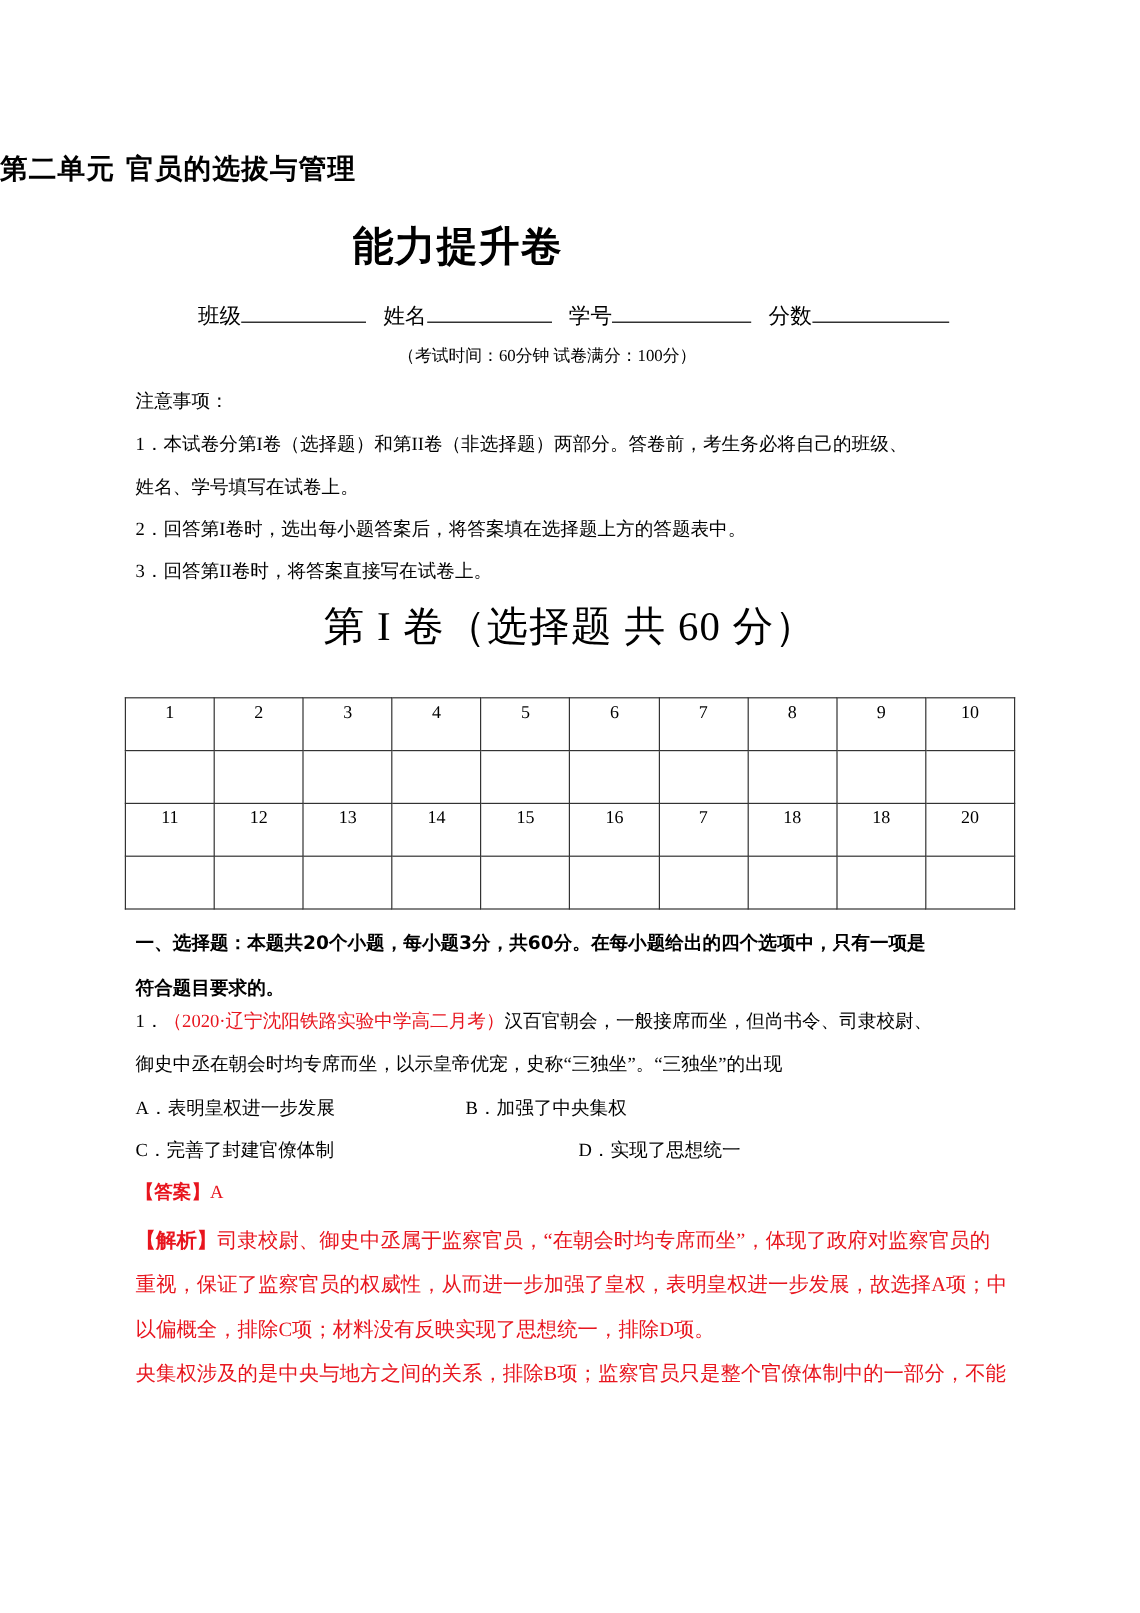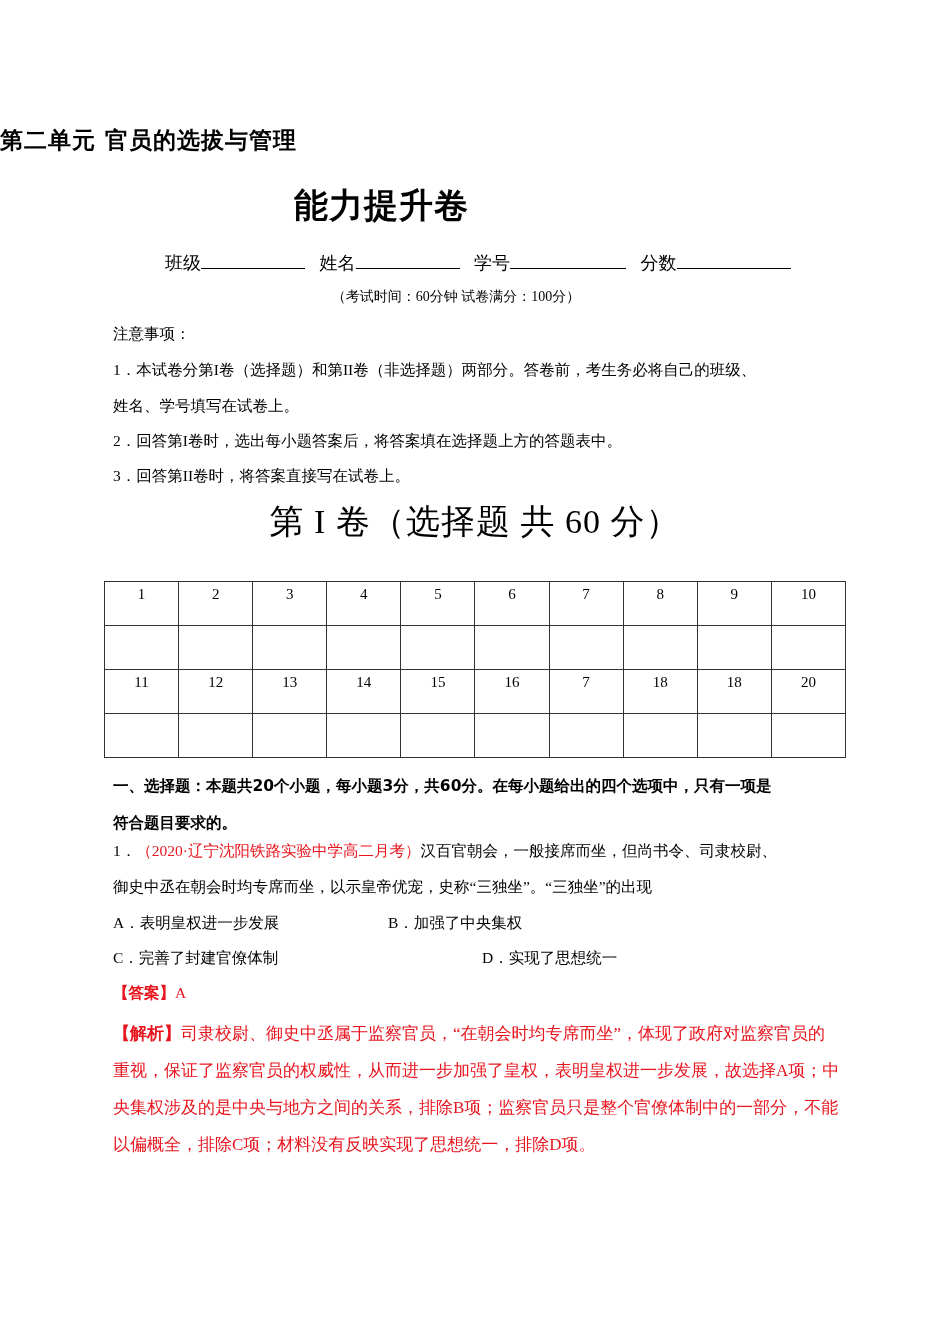--- a/index.html
+++ b/index.html
@@ -120,15 +120,15 @@
 <div class="abs para serif" style="top:948px">C．完善了封建官僚体制</div>
 <div class="abs para serif" style="top:948px; left:482px">D．实现了思想统一</div>
 
 <div class="abs para serif red" style="top:983px">
   <span style="font-weight:bold">【答案】</span><span>A</span>
 </div>
 
 <div id="analysis" class="abs serif red">
   <div><span style="font-weight:bold">【解析】</span><span>司隶校尉、御史中丞属于监察官员，“在朝会时均专席而坐”，体现了政府对监察官员的</span></div>
   <div>重视，保证了监察官员的权威性，从而进一步加强了皇权，表明皇权进一步发展，故选择A项；中</div>
+  <div>以偏概全，排除C项；材料没有反映实现了思想统一，排除D项。</div>
   <div>央集权涉及的是中央与地方之间的关系，排除B项；监察官员只是整个官僚体制中的一部分，不能</div>
-  <div>以偏概全，排除C项；材料没有反映实现了思想统一，排除D项。</div>
 </div>
 
 </body></html>

